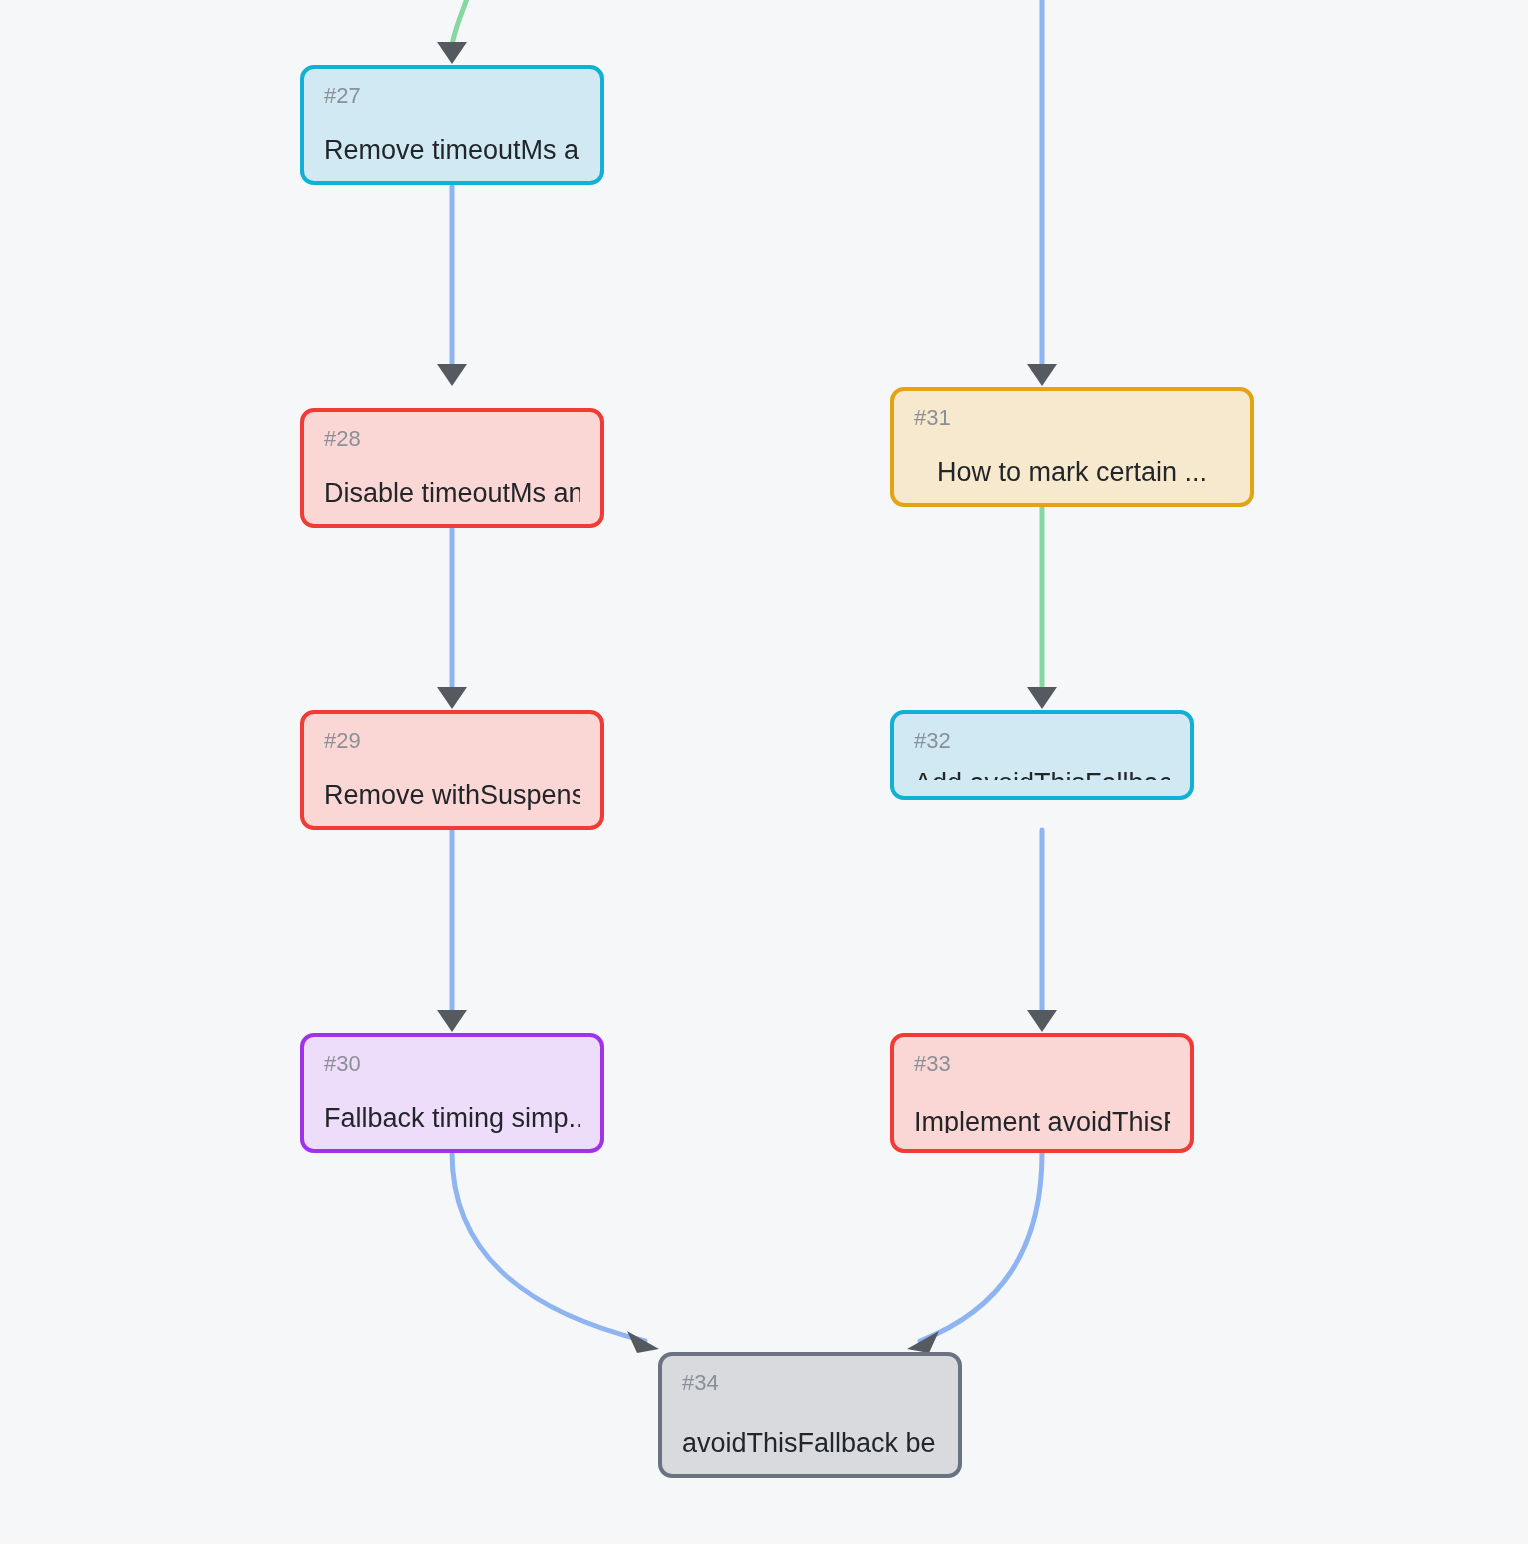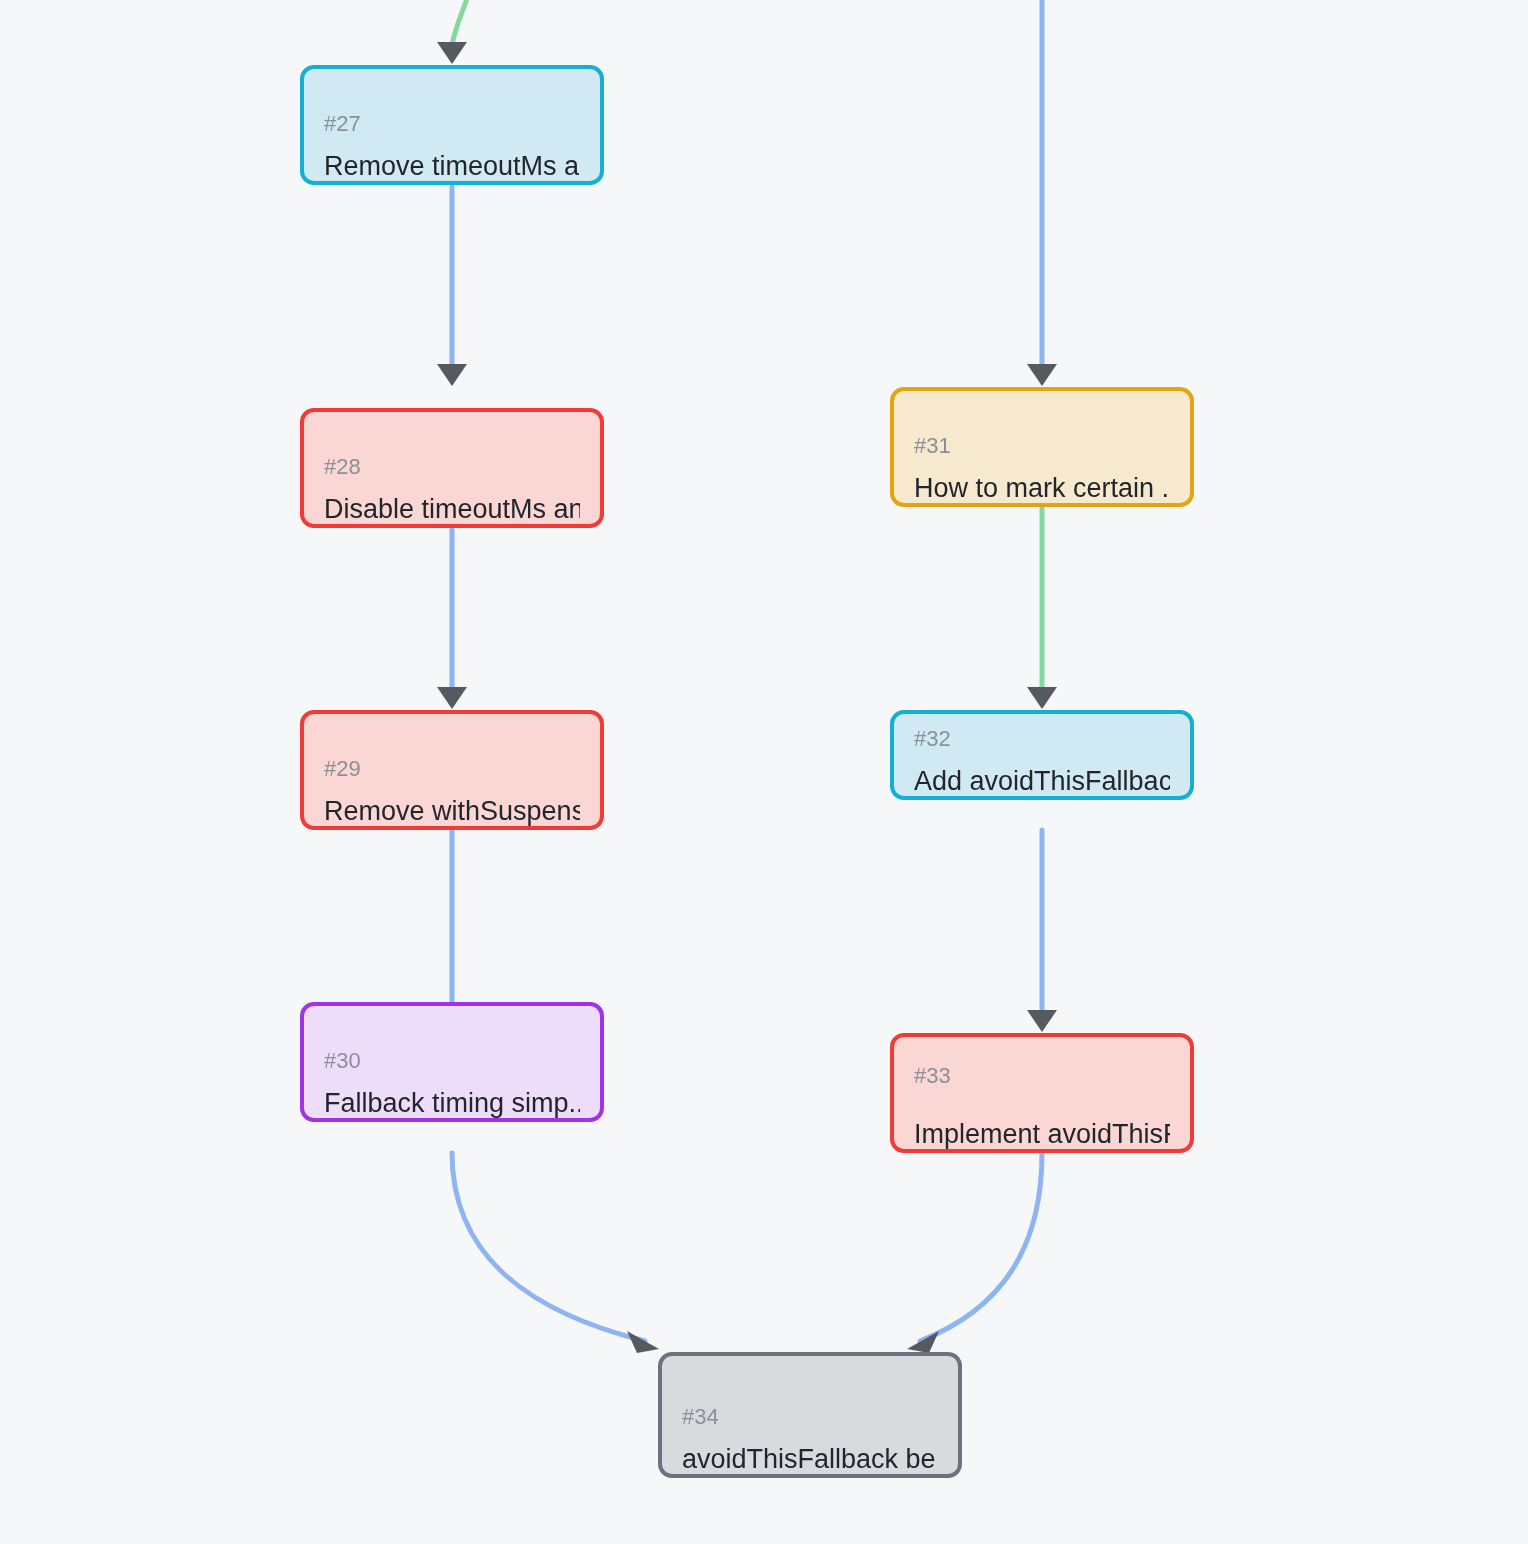--- a/index.html
+++ b/index.html
@@ -24,22 +24,22 @@
     pointer-events: none;
   }
   .node {
     position: absolute;
     box-sizing: border-box;
     border-radius: 14px;
     border-style: solid;
     border-width: 4px;
     display: flex;
     flex-direction: column;
-    justify-content: flex-end;
-    padding: 0 20px;
+    justify-content: space-between;
+    padding: 16px 20px;
     overflow: hidden;
   }
   .node-id {
     font-size: 22px;
     color: #8a8f98;
     line-height: 1;
     margin-bottom: 16px;
     white-space: nowrap;
   }
   .node-title {
@@ -102,25 +102,25 @@
         <div class="node-title" style="color: rgb(34, 38, 43);">Remove timeoutMs and...</div>
       </div>
       <div class="node align-left" style="left: 300px; top: 408px; width: 304px; height: 120px; background: rgb(250, 214, 212); border-color: rgb(240, 59, 54);">
         <div class="node-id" style="color: rgb(138, 143, 152);">#28</div>
         <div class="node-title" style="color: rgb(34, 38, 43);">Disable timeoutMs an...</div>
       </div>
       <div class="node align-left" style="left: 300px; top: 710px; width: 304px; height: 120px; background: rgb(250, 214, 212); border-color: rgb(240, 59, 54);">
         <div class="node-id" style="color: rgb(138, 143, 152);">#29</div>
         <div class="node-title" style="color: rgb(34, 38, 43);">Remove withSuspenseC...</div>
       </div>
-      <div class="node align-center" style="left: 300px; top: 1002px; width: 304px; height: 120px; background: rgb(238, 220, 251); border-color: rgb(162, 50, 234);">
+      <div class="node align-center" style="left: 300px; top: 1033px; width: 304px; height: 120px; background: rgb(238, 220, 251); border-color: rgb(162, 50, 234);">
         <div class="node-id" style="color: rgb(138, 143, 152);">#30</div>
         <div class="node-title" style="color: rgb(34, 38, 43);">Fallback timing simp...</div>
       </div>
-      <div class="node align-center" style="left: 890px; top: 387px; width: 304px; height: 120px; background: rgb(246, 233, 205); border-color: rgb(224, 165, 16);">
+      <div class="node align-center" style="left: 890px; top: 387px; width: 364px; height: 120px; background: rgb(246, 233, 205); border-color: rgb(224, 165, 16);">
         <div class="node-id" style="color: rgb(138, 143, 152);">#31</div>
         <div class="node-title" style="color: rgb(34, 38, 43);">How to mark certain ...</div>
       </div>
       <div class="node align-center" style="left: 890px; top: 710px; width: 304px; height: 90px; background: rgb(209, 233, 243); border-color: rgb(18, 176, 212);">
         <div class="node-id" style="color: rgb(138, 143, 152);">#32</div>
         <div class="node-title" style="color: rgb(34, 38, 43);">Add avoidThisFallbac...</div>
       </div>
       <div class="node align-center" style="left: 890px; top: 1033px; width: 304px; height: 120px; background: rgb(250, 214, 212); border-color: rgb(240, 59, 54); gap: 16px;">
         <div class="node-id" style="color: rgb(138, 143, 152);">#33</div>
         <div class="node-title" style="color: rgb(34, 38, 43);">Implement avoidThisF...</div>

